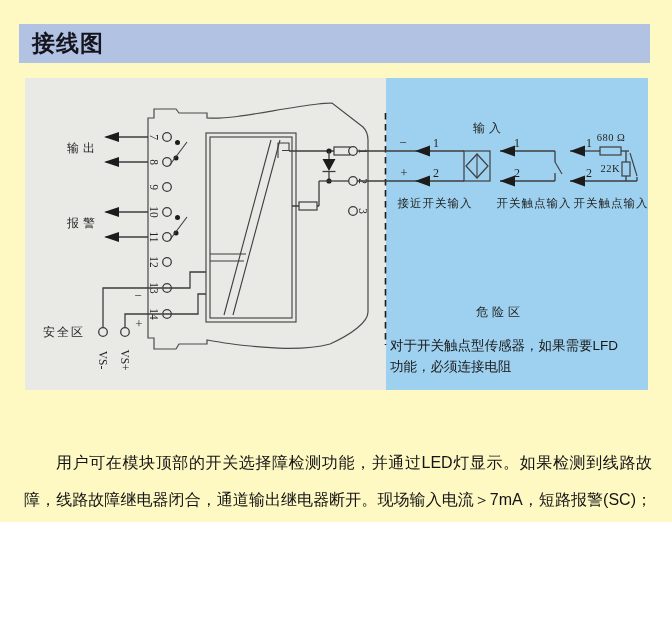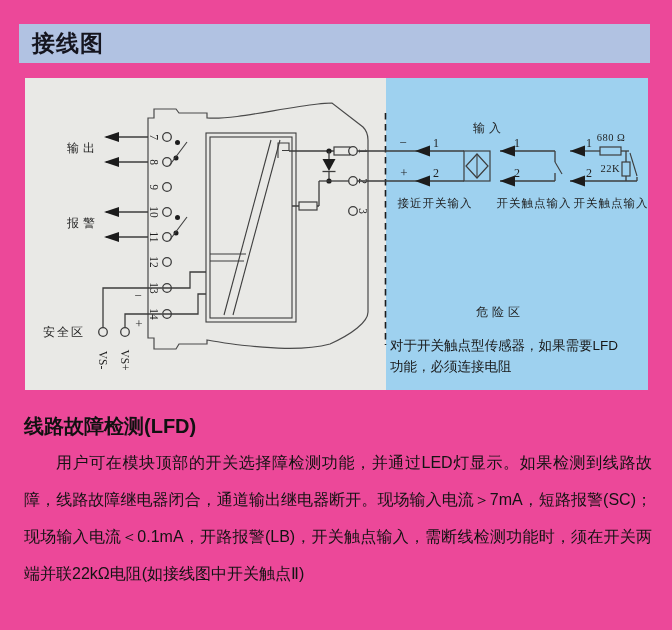--- a/index.html
+++ b/index.html
@@ -1,16 +1,16 @@
 <!DOCTYPE html>
 <html><head>
 <meta charset="utf-8">
 <style>
   html,body{margin:0;padding:0;background:#ffffff;}
-  .page{position:relative;width:672px;height:630px;background:#ec4899;overflow:hidden;
+  .page{position:relative;width:672px;height:522px;background:#fef9c3;overflow:hidden;
         font-family:"Liberation Sans",sans-serif;color:#141414;}
   .title-bar{position:absolute;left:19px;top:24px;width:631px;height:39px;
              background:#b1c2e2;display:flex;align-items:center;}
   .title-bar .t{font-size:23px;font-weight:bold;color:#15151f;padding-left:13px;letter-spacing:1px;}
   .diagram{position:absolute;left:25px;top:78px;width:623px;height:312px;background:#e9e9e6;}
   .danger-bg{position:absolute;left:361px;top:0;width:262px;height:312px;background:#9ed1ef;}
   .diagram svg{position:absolute;left:0;top:0;}
   .wire{stroke:#3d3d3d;stroke-width:1.3;fill:none;}
   .thin{stroke:#3d3d3d;stroke-width:1.1;fill:none;}
   .outline{stroke:#4a4a4a;stroke-width:1.2;fill:none;}
@@ -168,16 +168,15 @@
       <text class="cjk" x="83" y="227" text-anchor="middle">报警</text>
       <text class="cjk" x="64" y="336" text-anchor="middle" style="letter-spacing:2px">安全区</text>
       <text class="cjk" x="489" y="132" text-anchor="middle">输入</text>
       <text class="cjk" x="500" y="316" text-anchor="middle">危险区</text>
 
       <text class="note" x="390" y="350">对于开关触点型传感器，如果需要LFD</text>
       <text class="note" x="390" y="371">功能，必须连接电阻</text>
     </svg>
   </div>
 
-  <div class="heading">线路故障检测(LFD)</div>
   <div class="para">用户可在模块顶部的开关选择障检测功能，并通过LED灯显示。如果检测到线路故障，线路故障继电器闭合，通道输出继电器断开。现场输入电流＞7mA，短路报警(SC)；现场输入电流＜0.1mA，开路报警(LB)，开关触点输入，需断线检测功能时，须在开关两端并联22kΩ电阻(如接线图中开关触点Ⅱ)</div>
 
 </div>
 
 </body></html>

